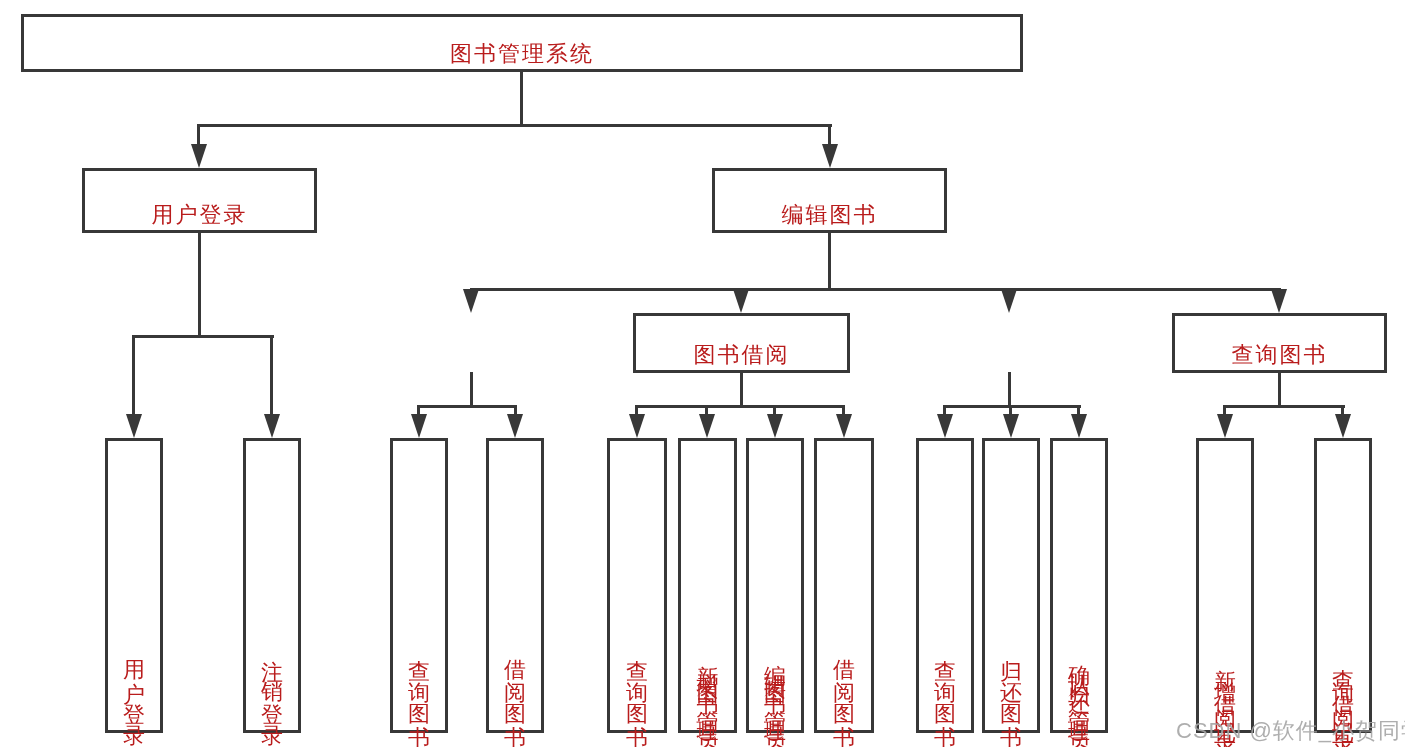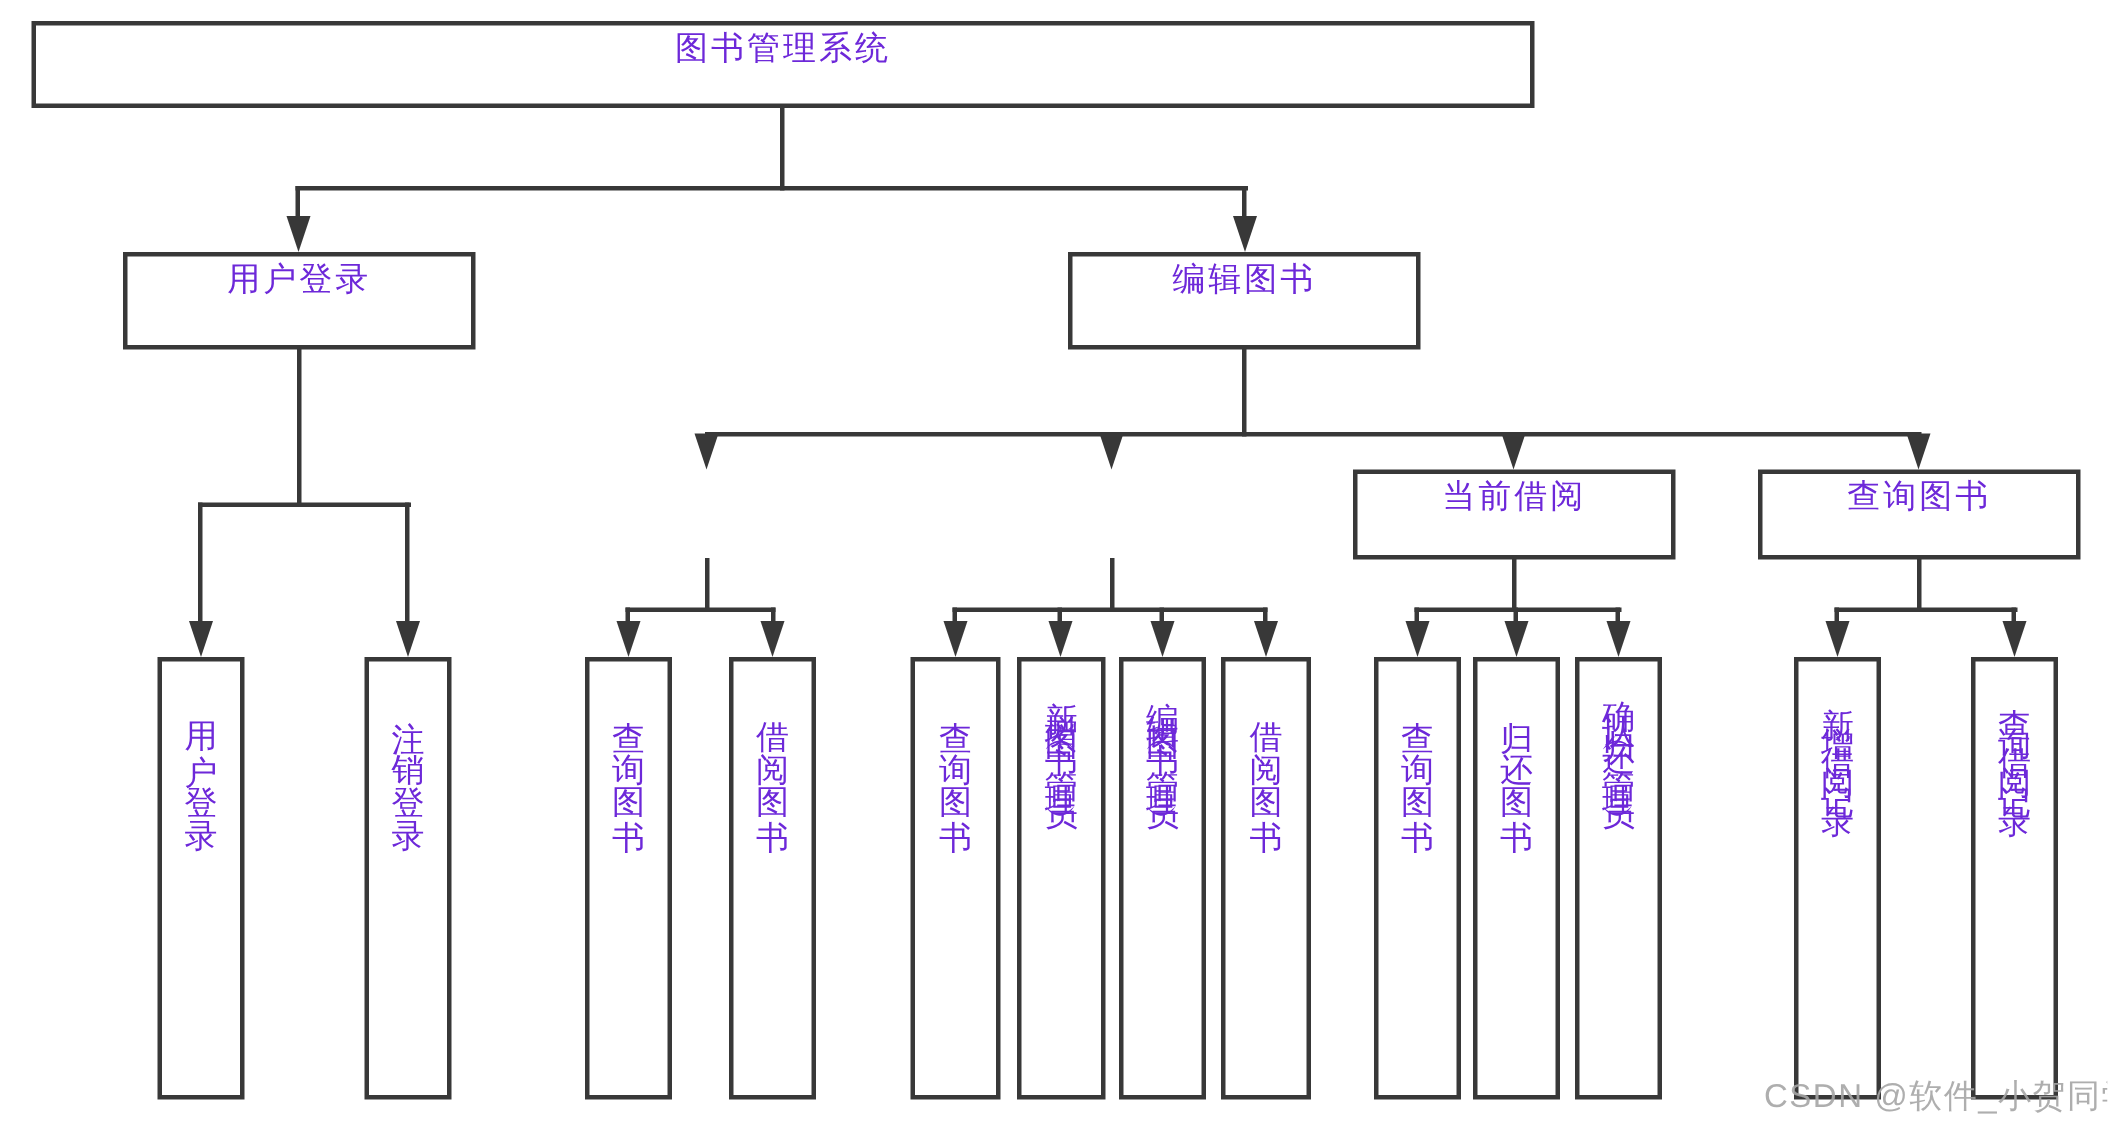--- a/index.html
+++ b/index.html
@@ -3,22 +3,22 @@
 <meta charset="utf-8">
 <style>
   html,body { margin:0; padding:0; background:#ffffff; }
   .canvas {
     position:relative; width:1405px; height:747px; background:#ffffff;
     font-family:"Liberation Sans", sans-serif; overflow:hidden;
   }
   .node {
     position:absolute; box-sizing:border-box;
     border:3px solid #383838; background:#ffffff;
-    display:flex; align-items:flex-start; justify-content:center;
-    color:#6d28d9;
+    display:flex; align-items:flex-end; justify-content:center;
+    color:#b91c1c;
   }
   .hnode { font-size:22px; letter-spacing:2px; white-space:nowrap; }
   .vnode .vtext {
     writing-mode:vertical-rl; text-orientation:mixed;
     font-size:22px; line-height:1; white-space:nowrap;
   }
   .sp-wide  { letter-spacing:1em;   padding-top:1em; }
   .sp-mid   { letter-spacing:0.6em; padding-top:0.6em; }
   .sp-tight { letter-spacing:0.42em;padding-top:0.42em; }
   .vline, .hline { position:absolute; background:#383838; }
@@ -44,22 +44,22 @@
     <span>图书管理系统</span>
   </div>
 
   <div class="node hnode" style="left:82px;top:168px;width:235px;height:65px">
     <span>用户登录</span>
   </div>
   <div class="node hnode" style="left:712px;top:168px;width:235px;height:65px">
     <span>编辑图书</span>
   </div>
 
-  <div class="node hnode" style="left:902px;top:313px;width:215px;height:60px">
-    <span>当前借阅</span>
+  <div class="node hnode" style="left:633px;top:313px;width:217px;height:60px">
+    <span>图书借阅</span>
   </div>
   <div class="node hnode" style="left:1172px;top:313px;width:215px;height:60px">
     <span>查询图书</span>
   </div>
 
   <div class="node vnode" style="left:105px;top:438px;width:58px;height:295px">
     <span class="vtext sp-wide">用户登录</span>
   </div>
   <div class="node vnode" style="left:243px;top:438px;width:58px;height:295px">
     <span class="vtext sp-wide">注销登录</span>

